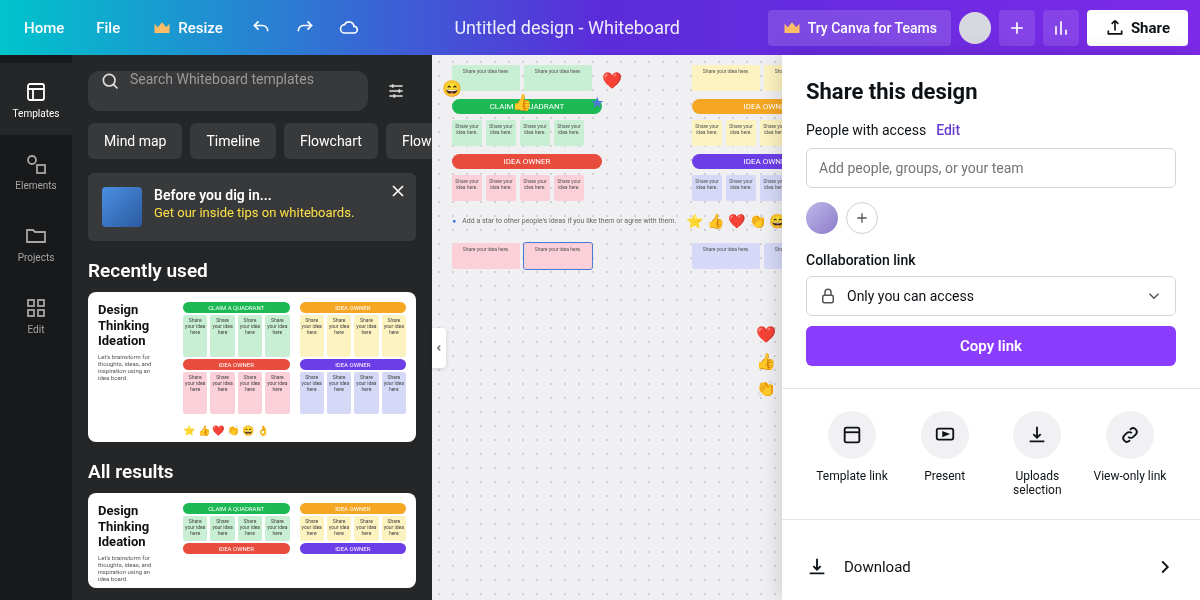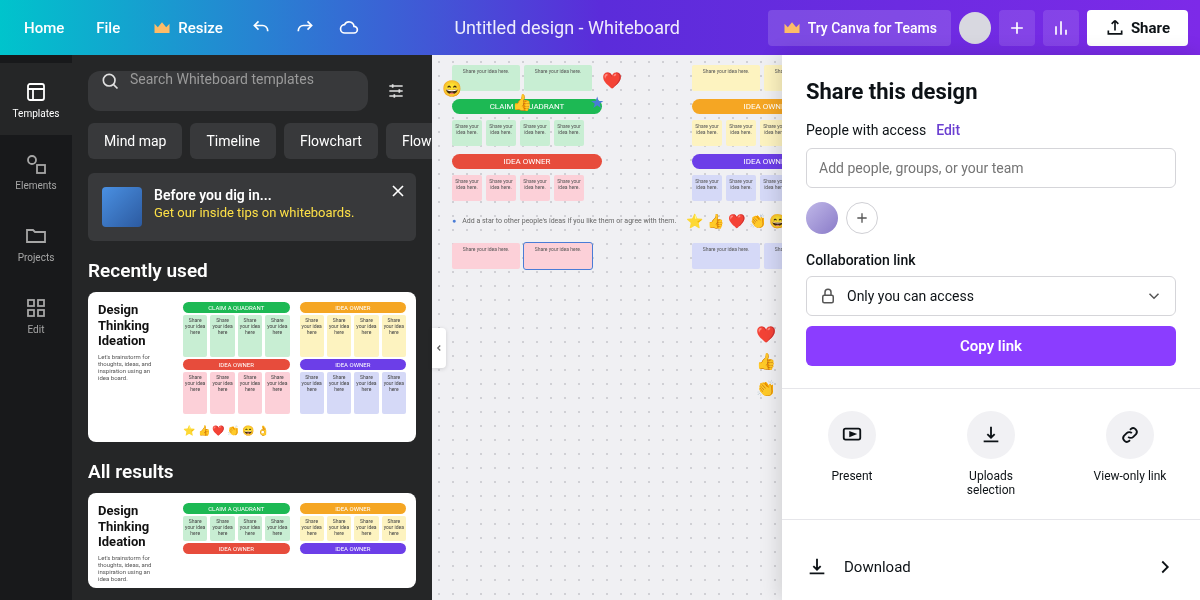--- a/index.html
+++ b/index.html
@@ -387,20 +387,29 @@
     <svg viewBox="0 0 24 24">
         <path d="M6 9l6 6 6-6"></path>
       </svg>
   </div>
   <div class="copy-link">Copy link</div>
   <div class="divider"></div>
   <div class="actions-grid">
     <div class="action">
         <div class="circ">
           <svg viewBox="0 0 24 24">
+            <rect x="4" y="4" width="16" height="16" rx="2"></rect>
+            <path d="M4 9h16"></path>
+          </svg>
+        </div>
+        <span>Template link</span>
+      </div>
+    <div class="action">
+        <div class="circ">
+          <svg viewBox="0 0 24 24">
             <rect x="3" y="5" width="18" height="12" rx="2"></rect>
             <path d="M10 9l5 2-5 2z" fill="#0d1216"></path>
           </svg>
         </div>
         <span>Present</span>
       </div>
     <div class="action">
         <div class="circ">
           <svg viewBox="0 0 24 24">
             <path d="M12 3v12M8 11l4 4 4-4M4 19h16"></path>

